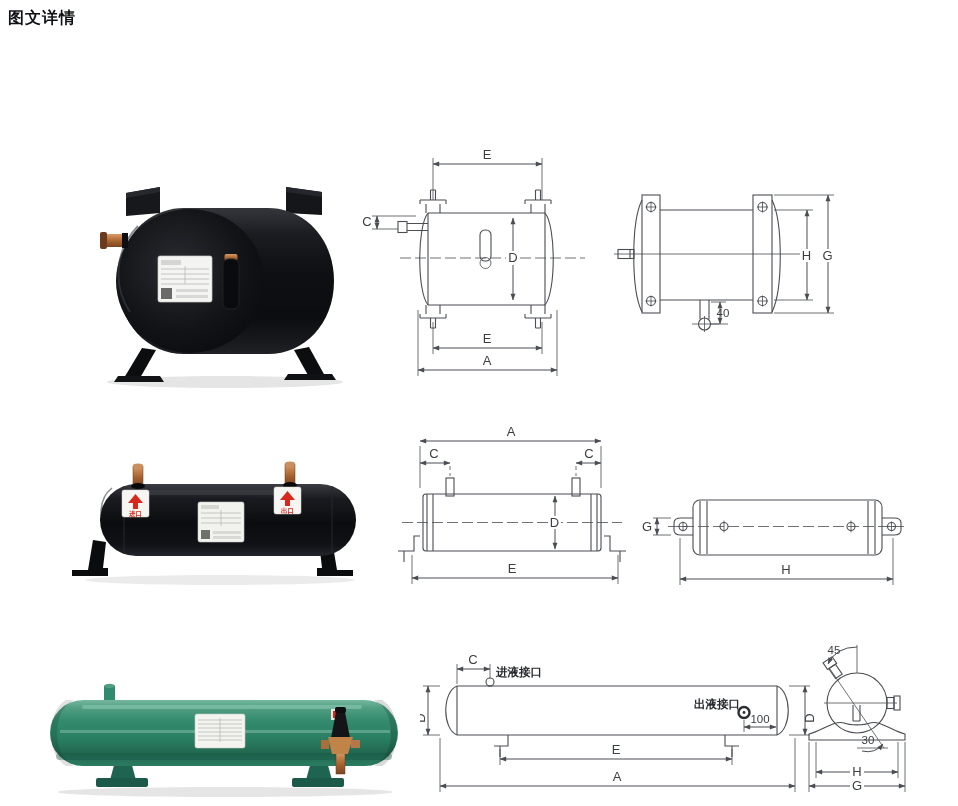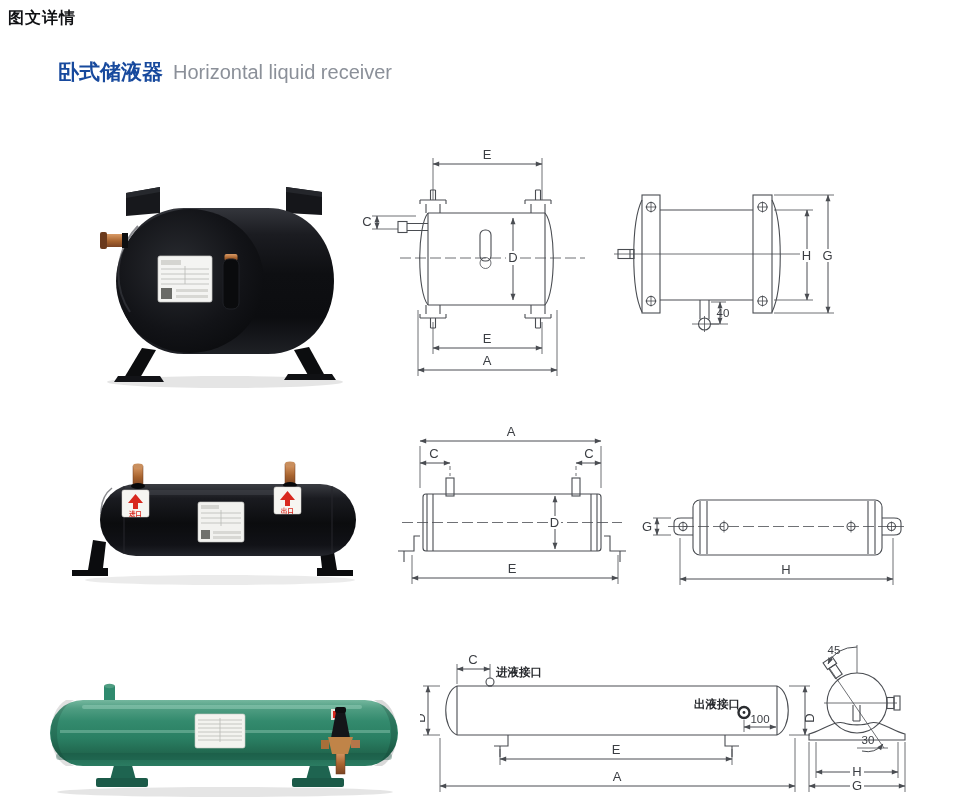--- a/index.html
+++ b/index.html
@@ -67,23 +67,20 @@
           <stop offset="0.13" stop-color="#4f9d82"></stop>
         <stop offset="0.32" stop-color="#338a6d"></stop>
           <stop offset="0.58" stop-color="#2a7f63"></stop>
         <stop offset="0.8" stop-color="#21684f"></stop>
           <stop offset="1" stop-color="#2b7c62"></stop>
       </linearGradient>
     </defs>
   </svg>
 
   <div id="hdr" class="abs">图文详情</div>
-  <div id="title" class="abs">
-    <span class="zh">卧式储液器</span><span class="en">Horizontal liquid receiver</span>
-  </div>
 
   <svg class="abs" style="left:90px;top:150px" width="270" height="240" viewBox="0 0 270 240">
     <ellipse cx="135" cy="232" rx="118" ry="6" fill="rgba(0,0,0,0.10)"></ellipse>
     <g>
       <polygon points="36,43 70,37 70,63 36,66" fill="#17181c"></polygon>
       <polygon points="36,43 70,37 70,42 36,48" fill="#26282d"></polygon>
     </g>
     <g>
       <polygon points="196,37 232,42 232,65 196,63" fill="#15161a"></polygon>
       <polygon points="196,37 232,42 232,47 196,42" fill="#24262b"></polygon>

